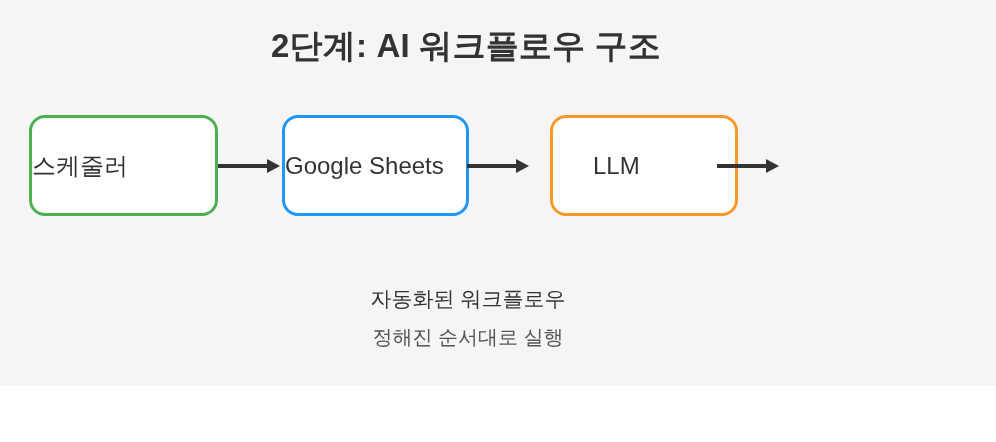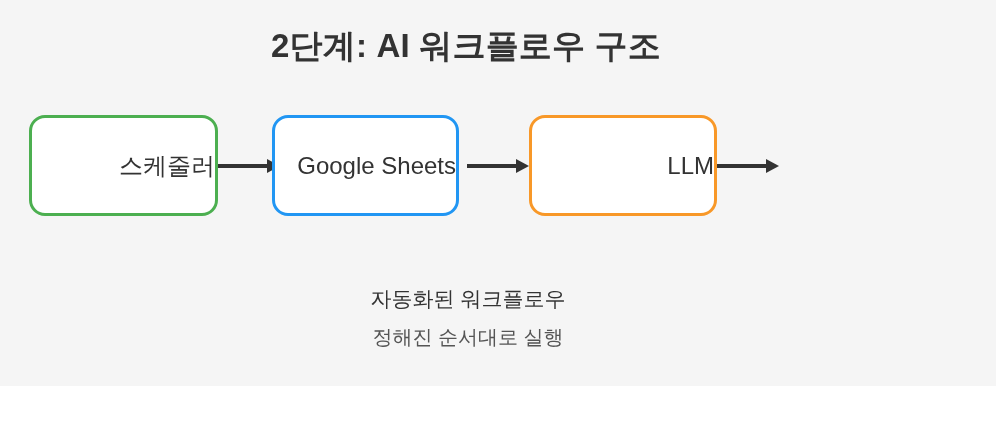--- a/index.html
+++ b/index.html
@@ -29,30 +29,30 @@
   .node {
     position: absolute;
     top: 115px;
     height: 101px;
     box-sizing: border-box;
     background: #FFFFFF;
     border: 3px solid #999999;
     border-radius: 16px;
     display: flex;
     align-items: center;
-    justify-content: flex-end;
+    justify-content: flex-start;
   }
   .node-label {
     font-size: 24px;
     color: #333333;
     white-space: nowrap;
   }
   .node-0 { left: 29px;  width: 189px; }
-  .node-1 { left: 272px; width: 187px; }
-  .node-2 { left: 529px; width: 188px; }
+  .node-1 { left: 282px; width: 187px; }
+  .node-2 { left: 550px; width: 188px; padding-left: 40px; }
   .node-3 { left: 779px; width: 187px; }
   .arrow {
     position: absolute;
     top: 152px;
     height: 27px;
   }
   .arrow-0 { left: 218px; width: 62px; }
   .arrow-1 { left: 467px; width: 62px; }
   .arrow-2 { left: 717px; width: 62px; }
   .arrow-shaft {

